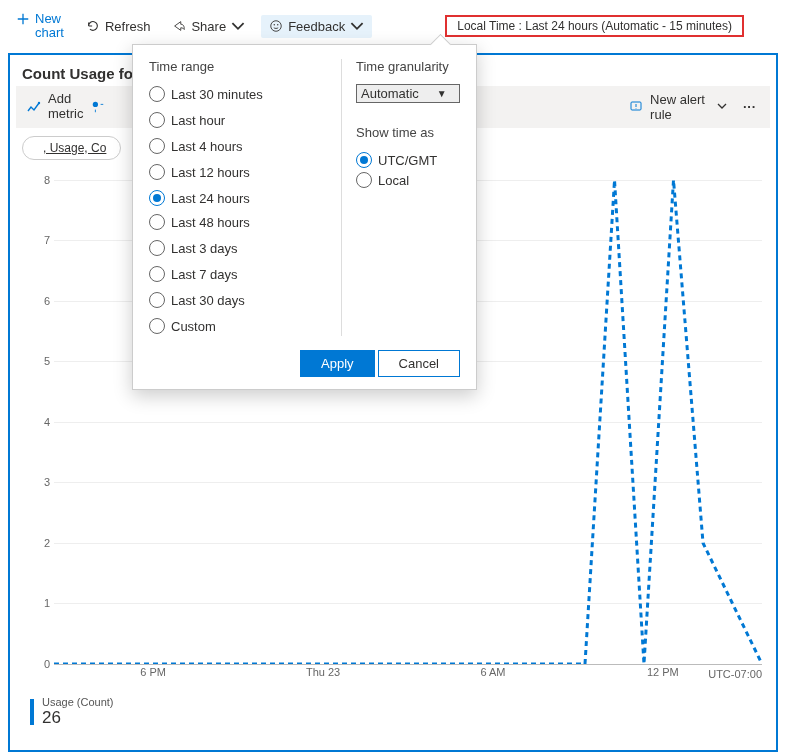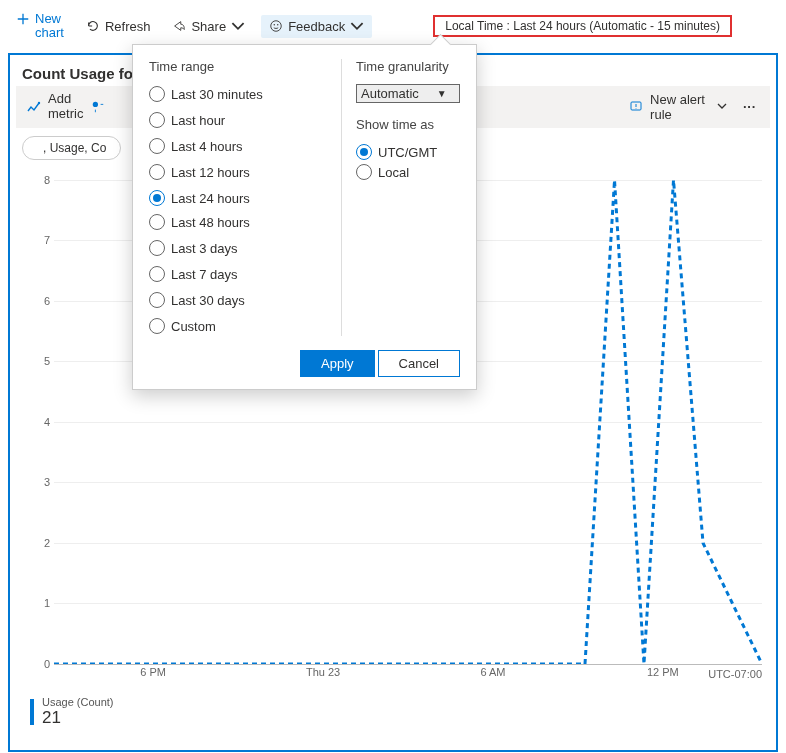--- a/index.html
+++ b/index.html
@@ -5,35 +5,35 @@
   * { box-sizing: border-box; font-family: "Segoe UI", Arial, sans-serif; }
   body { margin: 0; padding: 4px; background: #fff; font-size: 13px; color: #323130; width: 786px; }
 
   
   .toolbar { display: flex; align-items: center; gap: 10px; padding: 4px 6px; position: relative; }
   .tbtn { display: inline-flex; align-items: center; gap: 5px; padding: 4px 6px; color: #0078d4; cursor: pointer; }
   .tbtn.dark { color: #323130; }
   .tbtn svg { width: 14px; height: 14px; }
   .tbtn.newchart { align-items: flex-start; line-height: 1.1; }
   .feedback { background: #e6f2fb; border-radius: 2px; padding: 4px 8px; }
-  .time-pill { margin-left: auto; margin-right: 44px; border: 2px solid #e03030; padding: 2px 10px; font-size: 12px; color: #323130; }
+  .time-pill { margin-left: auto; margin-right: 32px; border: 2px solid #e03030; padding: 2px 10px; font-size: 12px; color: #323130; }
   .chev { width: 10px; height: 10px; }
 
   
   .panel { border: 2px solid #0078d4; margin: 4px; padding: 0; position: relative; }
   .panel-title { font-size: 15px; font-weight: 600; padding: 10px 12px 4px; }
   .cmdbar { display: flex; align-items: center; gap: 8px; background: #f3f2f1; padding: 6px 10px; margin: 0 6px; }
   .cmd { display: inline-flex; align-items: center; gap: 6px; color: #323130; font-size: 13px; cursor: pointer; }
   .cmd.addmetric { line-height: 1.1; }
   .spacer { flex: 1; }
   .cmdbar .chev-box { padding: 0 4px; }
   .ellipsis { font-weight: bold; padding: 0 4px; cursor: pointer; }
 
   .chip-row { padding: 8px 12px; }
-  .chip { display: inline-block; border: 1px solid #ccc; border-radius: 14px; padding: 4px 14px 4px 20px; font-size: 12px; color: #323130; background: #fff; }
+  .chip { display: inline-block; border: 1px solid #ccc; border-radius: 14px; padding: 4px 14px 4px 20px; font-size: 12px; color: #323130; background: #fff; text-decoration: underline; }
 
   
   .chart-wrap { position: relative; height: 530px; margin: 0 14px 6px 14px; }
   .yaxis { position: absolute; left: 0; top: 0; bottom: 34px; width: 30px; }
   .ytick { position: absolute; right: 4px; font-size: 11px; color: #666; transform: translateY(-50%); }
   .grid { position: absolute; left: 30px; right: 0; top: 0; bottom: 34px; }
   .gline { position: absolute; left: 0; right: 0; border-top: 1px solid #eee; }
   .gline.zero { border-top: 1px solid #bbb; }
   .plot { position: absolute; left: 30px; right: 0; top: 0; bottom: 34px; }
   .plot svg { width: 100%; height: 100%; }
@@ -159,21 +159,21 @@
             </div>
           </div>
       </div>
     </div>
     <div class="pop-col right">
       <div class="pop-label">Time granularity</div>
       <div class="select">
         <span>Automatic</span>
         <span class="tri">▼</span>
       </div>
-      <div class="pop-label" style="margin-top:8px">Show time as</div>
+      <div class="pop-label" style="margin-top:16px">Show time as</div>
       <div id="show-time-opts">
           <div class="radio sel">
             <span class="r"></span>
             <span>UTC/GMT</span>
           </div>
           <div class="radio">
             <span class="r"></span>
             <span>Local</span>
           </div>
         </div>
@@ -254,18 +254,18 @@
         <span class="xtick" style="left: 14%;">6 PM</span>
         <span class="xtick" style="left: 38%;">Thu 23</span>
         <span class="xtick" style="left: 62%;">6 AM</span>
         <span class="xtick" style="left: 86%;">12 PM</span>
       </div>
     <div class="tz">UTC-07:00</div>
     <div class="legend">
       <div class="legend-bar"></div>
       <div>
         <div class="legend-text">Usage (Count)</div>
-        <div class="legend-val">21</div>
+        <div class="legend-val">26</div>
       </div>
     </div>
   </div>
   <div class="panel-pad-bottom"></div>
 </div>
 
 </body></html>

